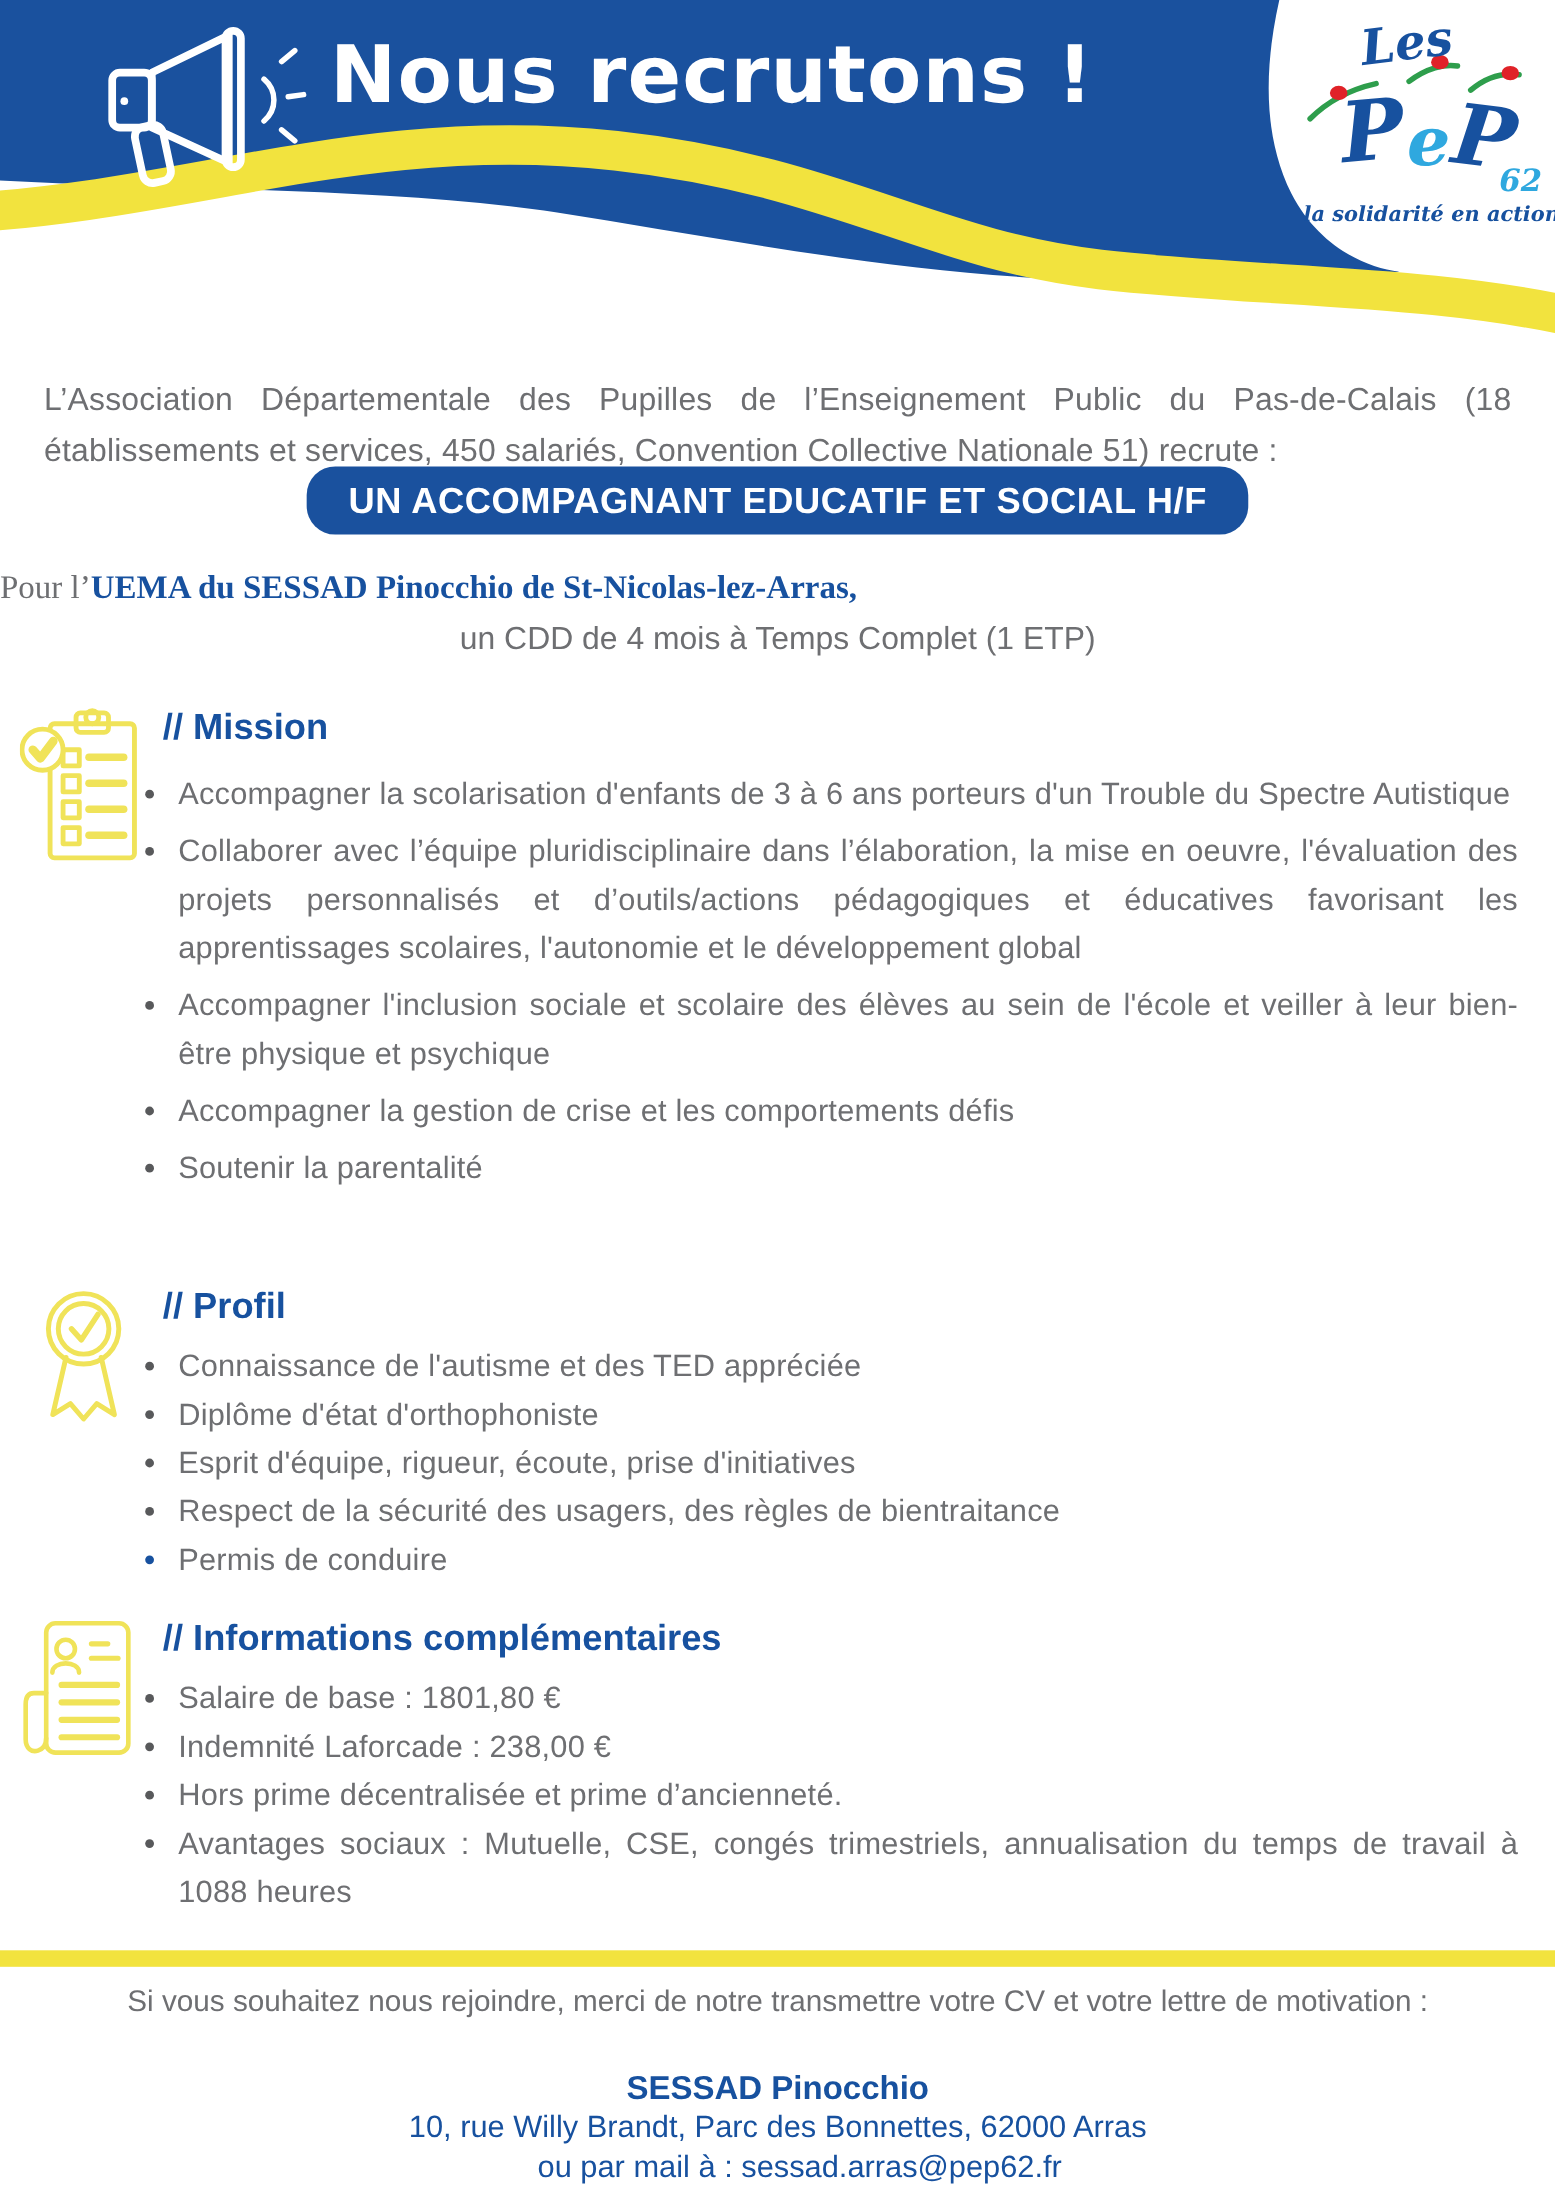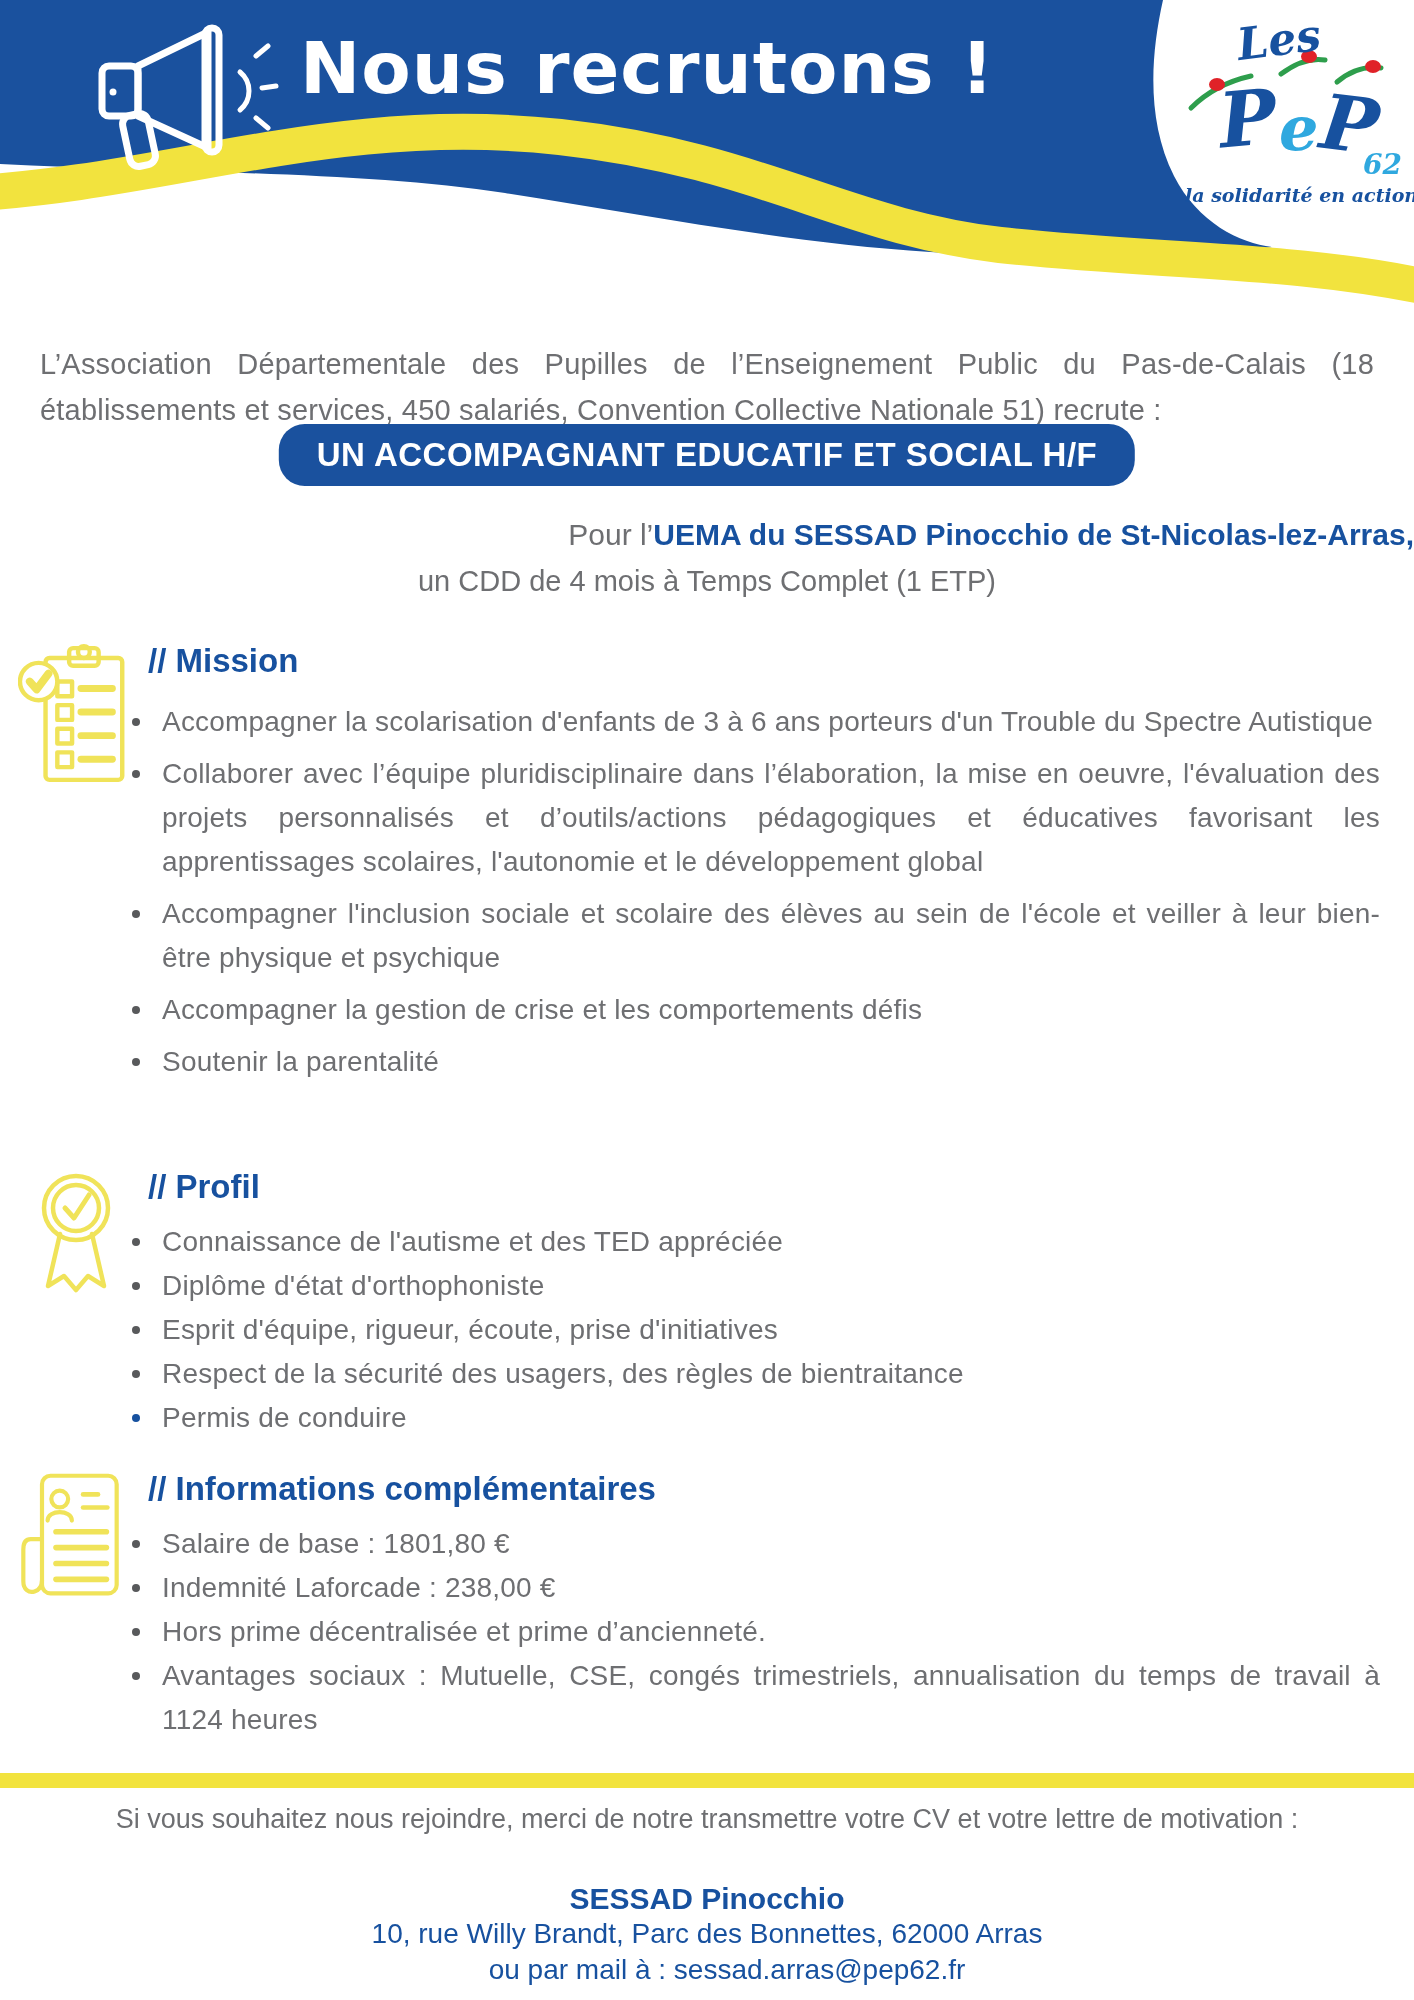--- a/index.html
+++ b/index.html
@@ -42,21 +42,21 @@
     position:absolute;left:40px;top:300px;width:1334px;
     color:#6E6F72;font-size:29px;line-height:46px;text-align:justify;letter-spacing:0.2px;margin-top:41px;
   }
   
   .badge{
     position:absolute;left:50%;top:424px;transform:translateX(-50%);
     background:#1A519E;color:#ffffff;border-radius:26px;
     font-size:33px;font-weight:bold;letter-spacing:0.5px;
     padding:0 38px;height:62px;line-height:62px;white-space:nowrap;
   }
-  .subtitle1{position:absolute;left:0;top:518px;width:1414px;text-align:right;font-size:30px;color:#6E6F72;}
+  .subtitle1{position:absolute;left:0;top:518px;width:1414px;text-align:left;font-size:30px;color:#6E6F72;font-family:Liberation Serif, serif;}
   .subtitle1 b{color:#17519F;font-weight:bold;}
   .subtitle2{position:absolute;left:0;top:565px;width:1414px;text-align:center;font-size:29px;color:#6E6F72;}
   
   .sec-icon{position:absolute;}
   .sec-heading{
     position:absolute;left:148px;margin:0;
     color:#17519F;font-size:33px;font-weight:bold;
   }
   .blist{position:absolute;left:128px;width:1252px;margin:0;padding:0;list-style:none;}
   .blist li{display:flex;align-items:flex-start;color:#6E6F72;font-size:28px;line-height:44px;}
@@ -216,21 +216,21 @@
     <li>
         <span class="dot"></span>
         <span class="btext">Indemnité Laforcade : 238,00 €</span>
       </li>
     <li>
         <span class="dot"></span>
         <span class="btext">Hors prime décentralisée et prime d’ancienneté.</span>
       </li>
     <li>
         <span class="dot"></span>
-        <span class="btext">Avantages sociaux : Mutuelle, CSE, congés trimestriels, annualisation du temps de travail à 1124 heures</span>
+        <span class="btext">Avantages sociaux : Mutuelle, CSE, congés trimestriels, annualisation du temps de travail à 1088 heures</span>
       </li>
   </ul>
 
   <div class="yellow-band"></div>
   <div class="footer-note">Si vous souhaitez nous rejoindre, merci de notre transmettre votre CV et votre lettre de motivation :</div>
   <div class="footer-org">SESSAD Pinocchio</div>
   <div class="footer-address">10, rue Willy Brandt, Parc des Bonnettes, 62000 Arras</div>
   <div class="footer-mail">ou par mail à : sessad.arras@pep62.fr</div>
 
 </div>

